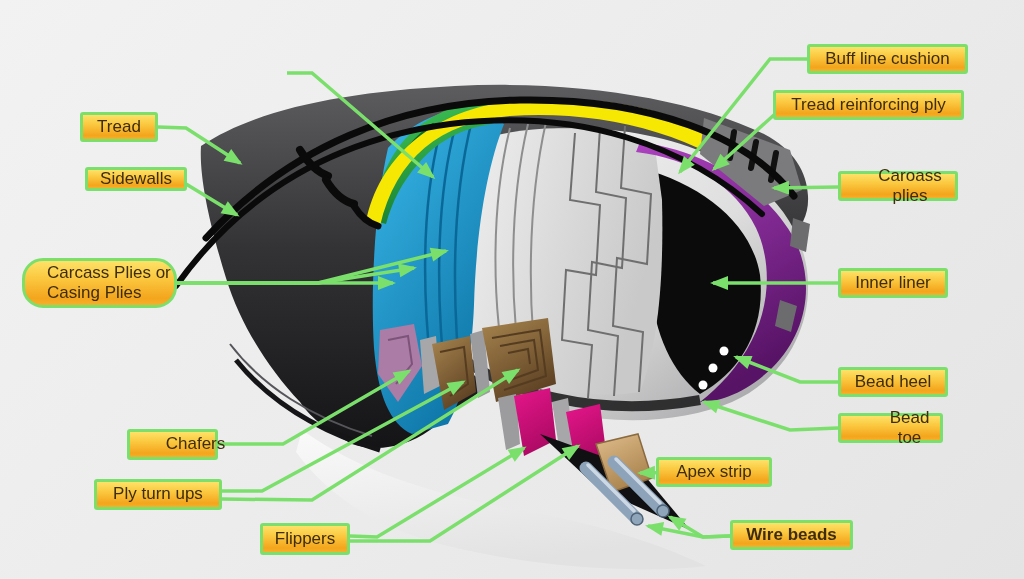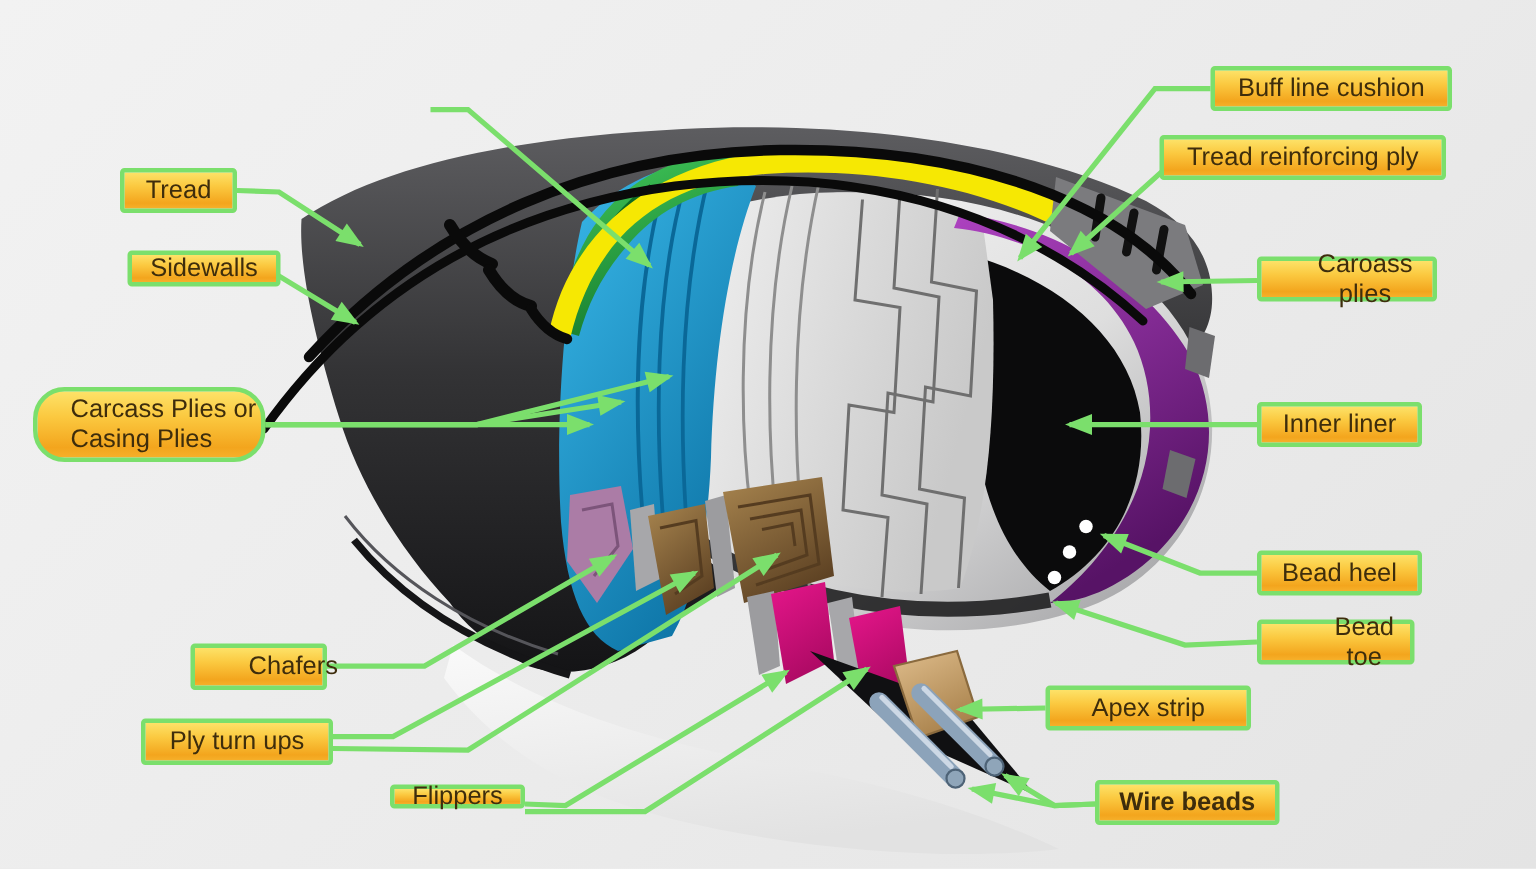--- a/index.html
+++ b/index.html
@@ -199,23 +199,23 @@
       </g>
   </svg>
 
   <div id="labels-layer">
       <div class="label" style="left: 80px; top: 112px; width: 78px; height: 30px;">Tread</div>
       <div class="label" style="left: 56px; top: 167px; width: 102px; height: 24px; margin-left: 29px;">Sidewalls</div>
       <div class="label left" style="left: 22px; top: 258px; width: 155px; height: 50px;">Carcass Plies or
 Casing Plies</div>
       <div class="label" style="left: 127px; top: 429px; width: 91px; height: 31px; padding-left: 46px;">Chafers</div>
       <div class="label" style="left: 94px; top: 479px; width: 128px; height: 31px;">Ply turn ups</div>
-      <div class="label" style="left: 260px; top: 523px; width: 90px; height: 16px;">Flippers</div>
+      <div class="label" style="left: 260px; top: 523px; width: 90px; height: 32px;">Flippers</div>
       <div class="label" style="left: 807px; top: 44px; width: 161px; height: 30px;">Buff line cushion</div>
       <div class="label" style="left: 773px; top: 90px; width: 191px; height: 30px;">Tread reinforcing ply</div>
       <div class="label" style="left: 838px; top: 171px; width: 120px; height: 30px; padding-left: 24px;">Caroass plies</div>
       <div class="label" style="left: 838px; top: 268px; width: 110px; height: 30px;">Inner liner</div>
       <div class="label" style="left: 838px; top: 367px; width: 110px; height: 30px;">Bead heel</div>
       <div class="label" style="left: 838px; top: 413px; width: 105px; height: 30px; padding-left: 38px;">Bead toe</div>
-      <div class="label" style="left: 697px; top: 457px; width: 137px; height: 30px;">Apex strip</div>
+      <div class="label" style="left: 656px; top: 457px; width: 116px; height: 30px;">Apex strip</div>
       <div class="label" style="left: 730px; top: 520px; width: 123px; height: 30px; font-weight: bold;">Wire beads</div>
     </div>
 </div>
 
 </body></html>

